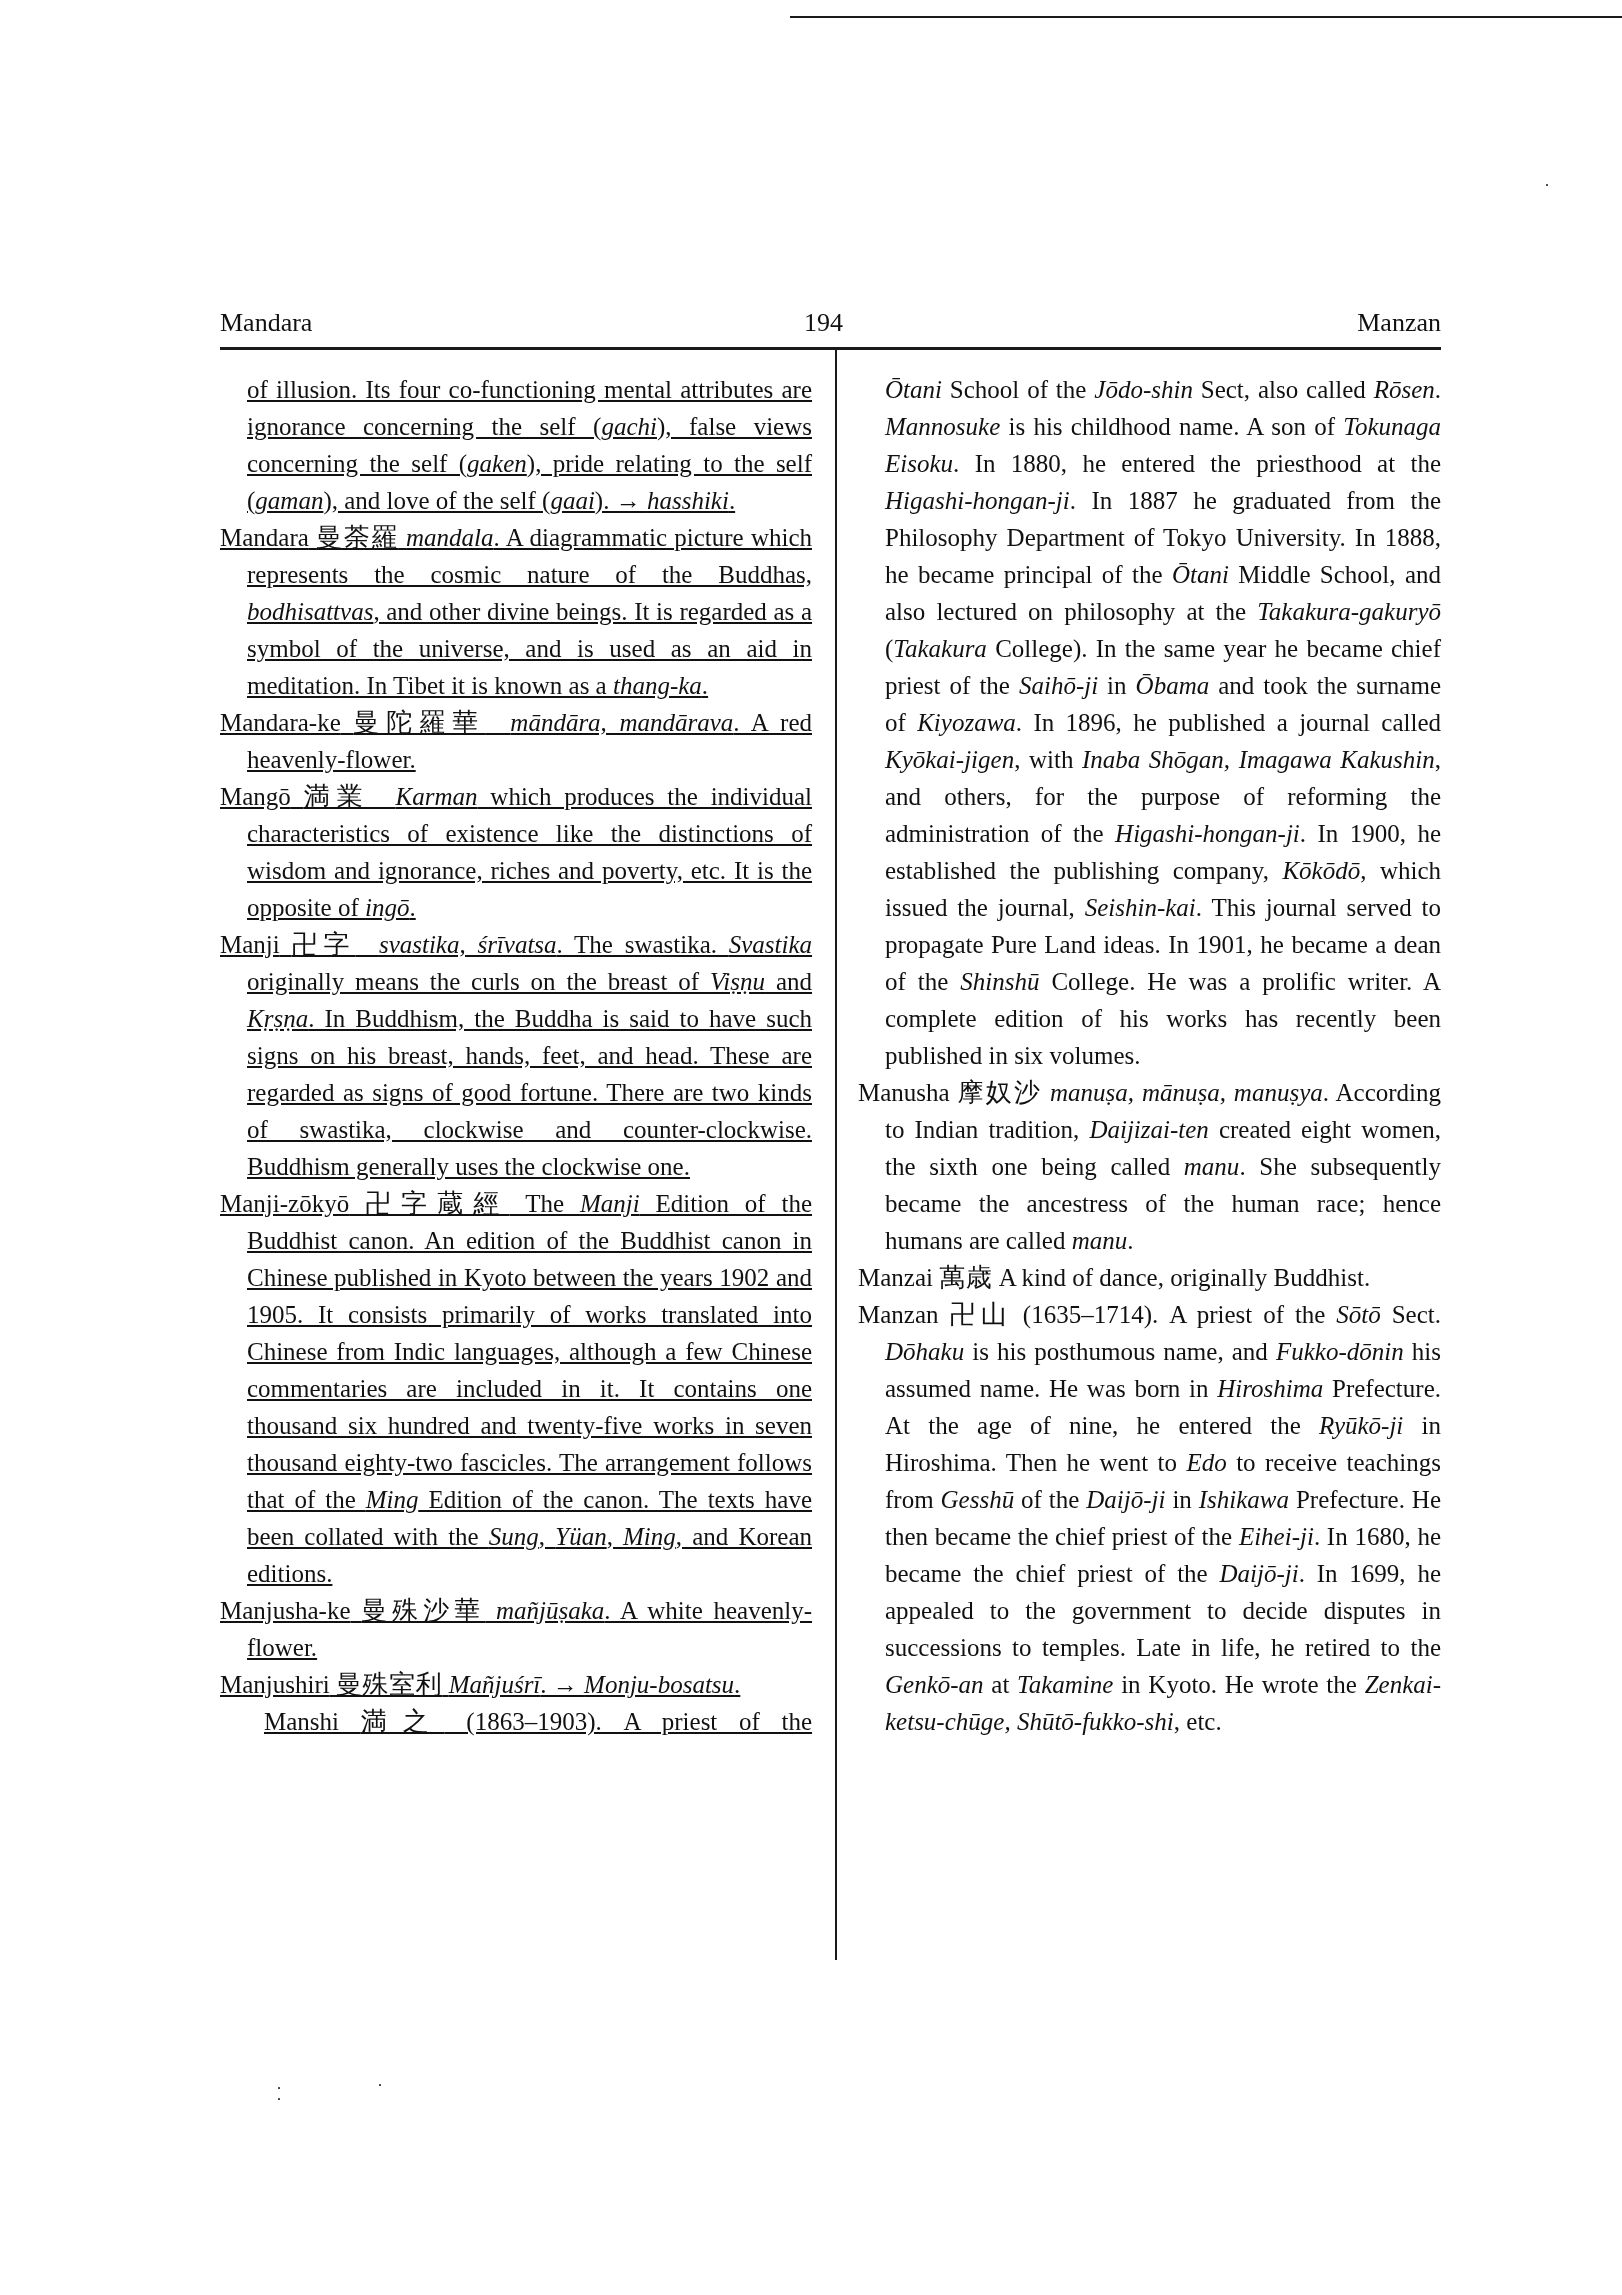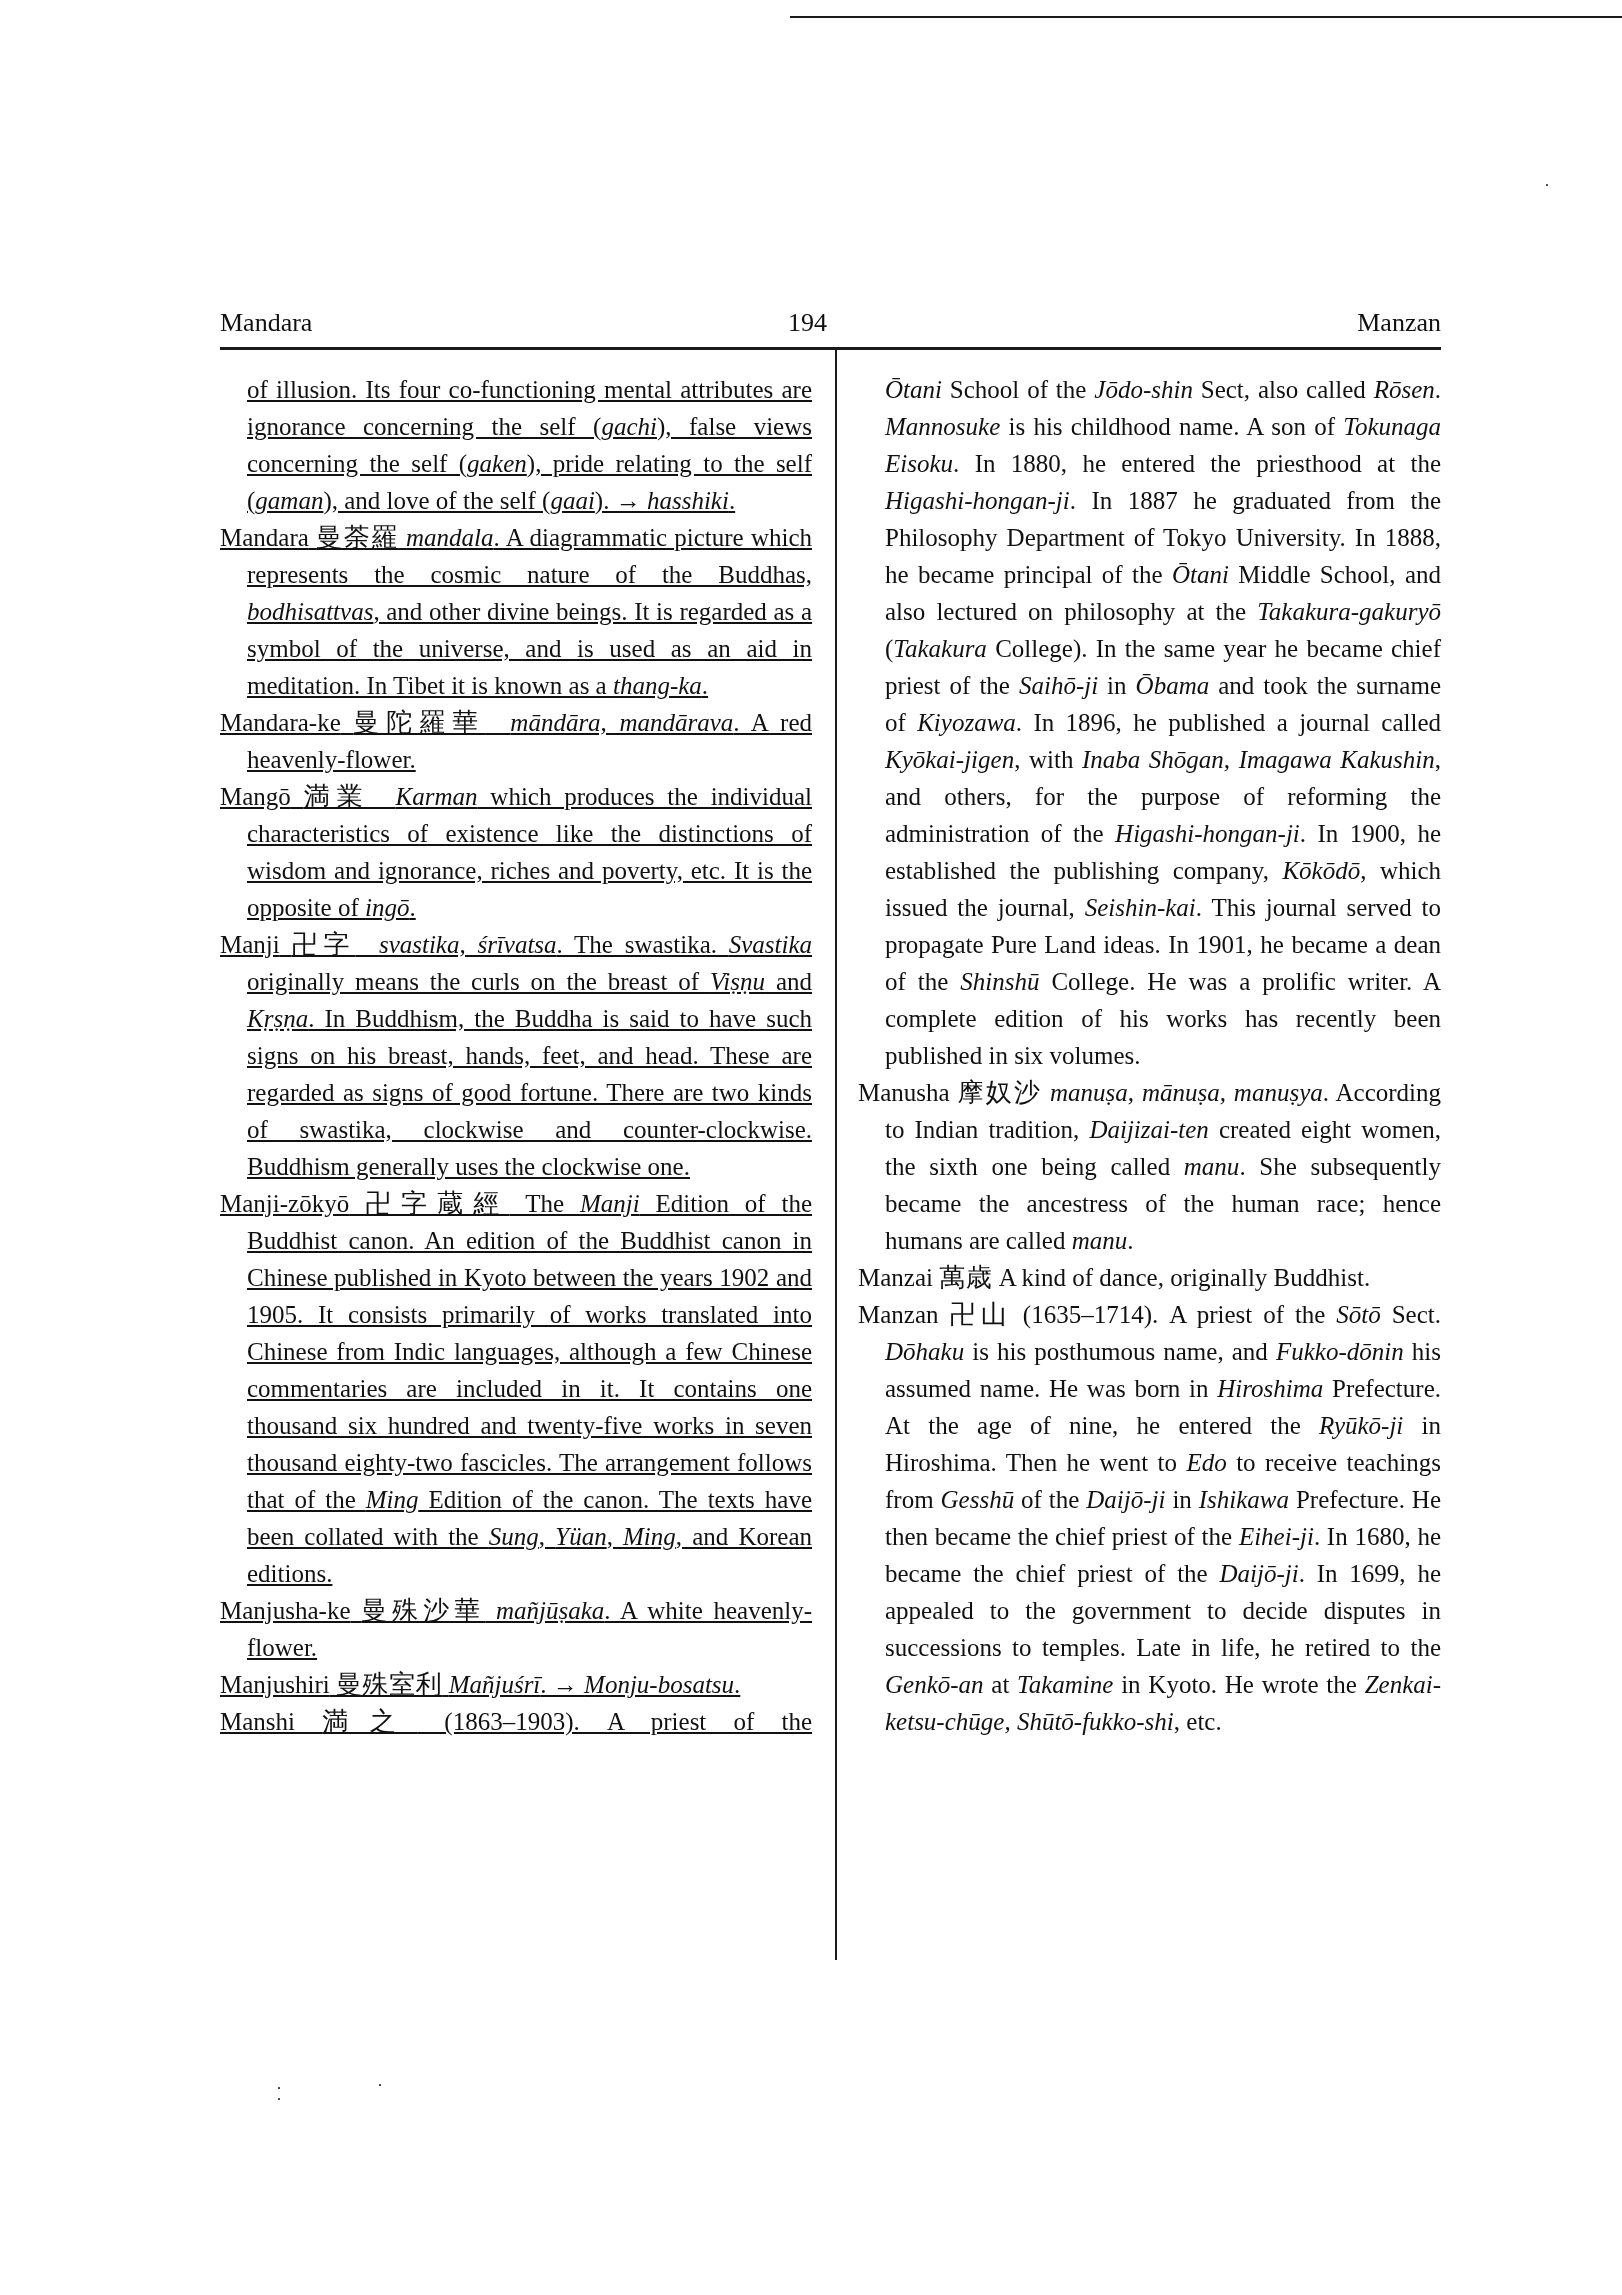--- a/index.html
+++ b/index.html
@@ -11,21 +11,21 @@
   .top-rule {
     position: absolute; left: 790px; top: 16px; width: 833px; height: 1.7px;
     background: #1a1a1a;
   }
   .running-head {
     position: absolute; left: 220px; top: 306px; width: 1221px; height: 34px;
     font-size: 26px; line-height: 34px;
   }
   .running-head span { position: absolute; top: 0; }
   .rh-left { left: 0; }
-  .rh-center { left: 568px; }
+  .rh-center { left: 584px; }
   .rh-right { right: 0; }
   .head-rule {
     position: absolute; left: 220px; top: 347px; width: 1221px; height: 3.4px;
     background: #1a1a1a;
   }
   .col-divider {
     position: absolute; left: 835px; top: 350px; width: 1.7px; height: 477px;
     background: #1a1a1a;
   }
   .col-divider.lower { top: 350px; height: 1610px; }
@@ -69,21 +69,21 @@
 
 
   <p class="entry"><span class="hw">Manji</span> <span class="kanji">卍字</span>&nbsp; <i>svastika, śrīvatsa</i><span>.  The swastika.  </span><i>Svastika</i><span> originally means the curls on the breast of </span><i>Viṣṇu</i><span> and </span><i>Kṛṣṇa</i><span>.  In Buddhism, the Buddha is said to have such signs on his breast, hands, feet, and head.  These are regarded as signs of good fortune.  There are two kinds of swastika, clockwise and counter-clockwise.  Buddhism generally uses the clockwise one.</span></p>
 
   <p class="entry"><span class="hw">Manji-zōkyō</span> <span class="kanji">卍字蔵經</span><span> The </span><i>Manji</i><span> Edition of the Buddhist canon.  An edition of the Buddhist canon in Chinese published in Kyoto between the years 1902 and 1905.  It consists primarily of works translated into Chinese from Indic languages, although a few Chinese commentaries are included in it.  It contains one thousand six hundred and twenty-five works in seven thousand eighty-two fascicles.  The arrangement follows that of the </span><i>Ming</i><span> Edition of the canon.  The texts have been collated with the </span><i>Sung</i><span>, </span><i>Yüan</i><span>, </span><i>Ming</i><span>, and Korean editions.</span></p>
 
   <p class="entry"><span class="hw">Manjusha-ke</span> <span class="kanji">曼殊沙華</span> <i>mañjūṣaka</i><span>.  A white heavenly-flower.</span></p>
 
   <p class="entry"><span class="hw">Manjushiri</span> <span class="kanji">曼殊室利</span> <i>Mañjuśrī</i><span>.   → </span><i>Monju-bosatsu</i><span>.</span></p>
 
-  <p class="entry" style="text-align-last: justify;"><span class="hw">Manshi</span> <span class="kanji">満之</span><span>  (1863–1903).  A priest of the</span></p>
+  <p class="entry" style="text-align-last: justify; margin-left: 44px;"><span class="hw">Manshi</span> <span class="kanji">満之</span><span>  (1863–1903).  A priest of the</span></p>
 </div>
 
 <div class="column col-right">
   <p class="entry cont"><i>Ōtani</i><span> School of the </span><i>Jōdo-shin</i><span> Sect, also called </span><i>Rōsen</i><span>.  </span><i>Mannosuke</i><span> is his childhood name.  A son of </span><i>Tokunaga Eisoku</i><span>.  In 1880, he entered the priesthood at the </span><i>Higashi-hongan-ji</i><span>.  In 1887 he graduated from the Philosophy Department of Tokyo University.  In 1888, he became principal of the </span><i>Ōtani</i><span> Middle School, and also lectured on philosophy at the </span><i>Takakura-gakuryō</i><span> (</span><i>Takakura</i><span> College).  In the same year he became chief priest of the </span><i>Saihō-ji</i><span> in </span><i>Ōbama</i><span> and took the surname of </span><i>Kiyozawa</i><span>.  In 1896, he published a journal called </span><i>Kyōkai-jigen</i><span>, with </span><i>Inaba Shōgan, Imagawa Kakushin</i><span>, and others, for the purpose of reforming the administration of the </span><i>Higashi-hongan-ji</i><span>.  In 1900, he established the publishing company, </span><i>Kōkōdō</i><span>, which issued the journal, </span><i>Seishin-kai</i><span>.  This journal served to propagate Pure Land ideas.  In 1901, he became a dean of the </span><i>Shinshū</i><span> College.  He was a prolific writer.  A complete edition of his works has recently been published in six volumes.</span></p>
 
   <p class="entry"><span class="hw">Manusha</span> <span class="kanji">摩奴沙</span> <i>manuṣa, mānuṣa, manuṣya</i><span>.  According to Indian tradition, </span><i>Daijizai-ten</i><span> created eight women, the sixth one being called </span><i>manu</i><span>.  She subsequently became the ancestress of the human race;  hence humans are called </span><i>manu</i><span>.</span></p>
 
   <p class="entry"><span class="hw">Manzai</span> <span class="kanji">萬歳</span><span>  A kind of dance, originally Buddhist.</span></p>
 
   <p class="entry"><span class="hw">Manzan</span> <span class="kanji">卍山</span><span> (1635–1714).  A priest of the </span><i>Sōtō</i><span> Sect.  </span><i>Dōhaku</i><span> is his posthumous name, and </span><i>Fukko-dōnin</i><span> his assumed name.  He was born in </span><i>Hiroshima</i><span> Prefecture.  At the age of nine, he entered the </span><i>Ryūkō-ji</i><span> in Hiroshima.  Then he went to </span><i>Edo</i><span> to receive teachings from </span><i>Gesshū</i><span> of the </span><i>Daijō-ji</i><span> in </span><i>Ishikawa</i><span> Prefecture.  He then became the chief priest of the </span><i>Eihei-ji</i><span>.  In 1680, he became the chief priest of the </span><i>Daijō-ji</i><span>.  In 1699, he appealed to the government to decide disputes in successions to temples.  Late in life, he retired to the </span><i>Genkō-an</i><span> at </span><i>Takamine</i><span> in Kyoto.  He wrote the </span><i>Zenkai-ketsu-chūge, Shūtō-fukko-shi</i><span>, etc.</span></p>

